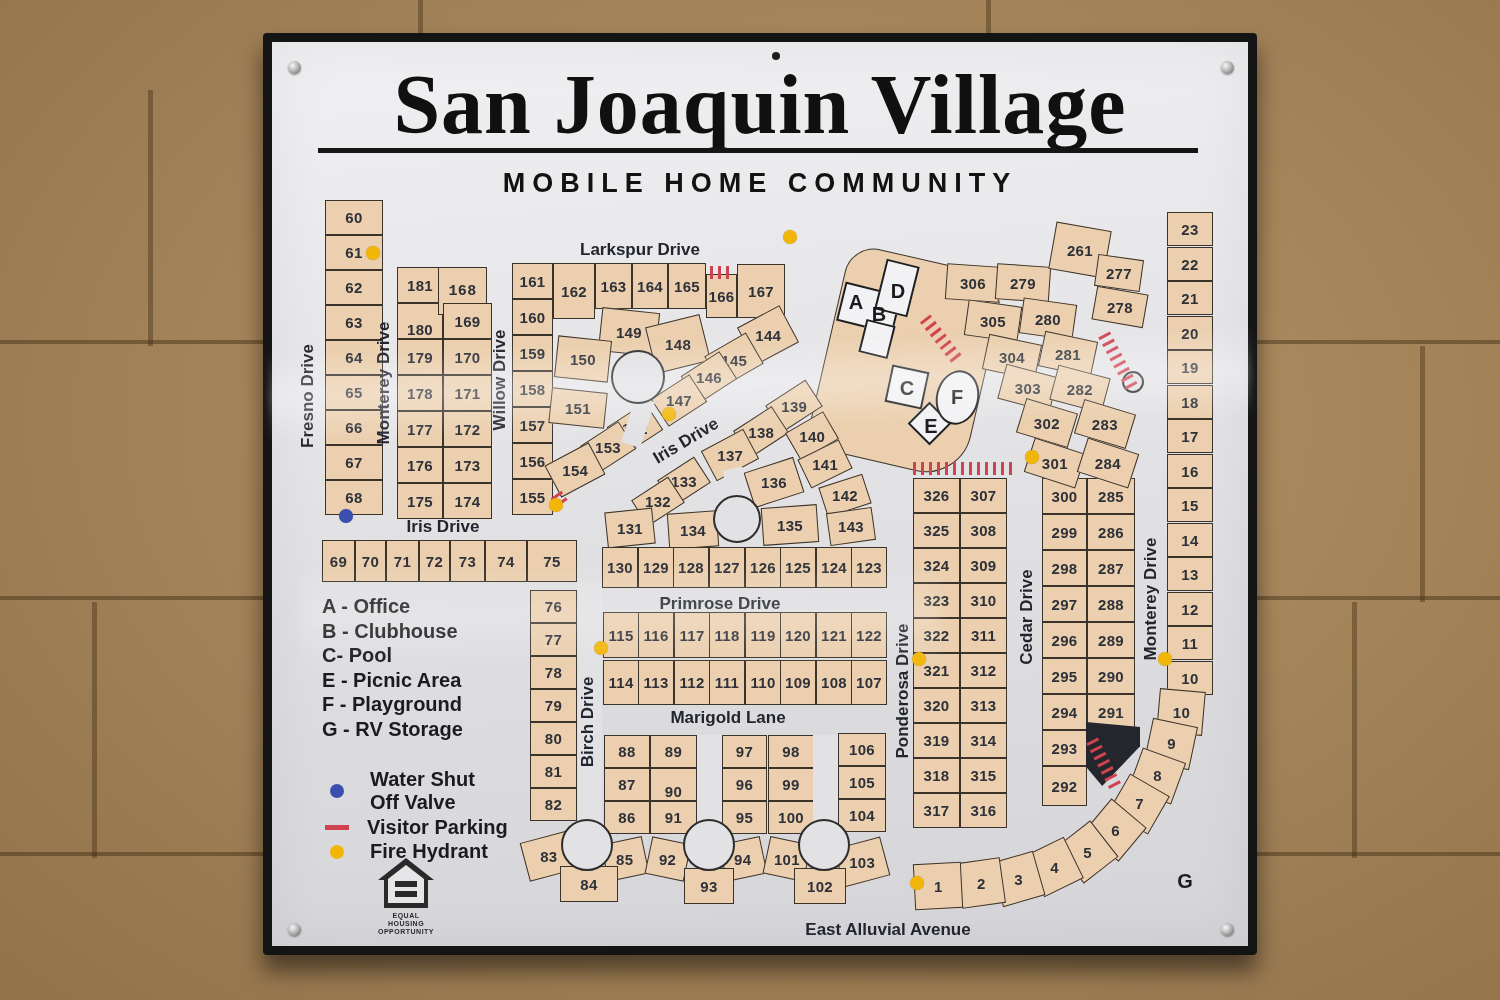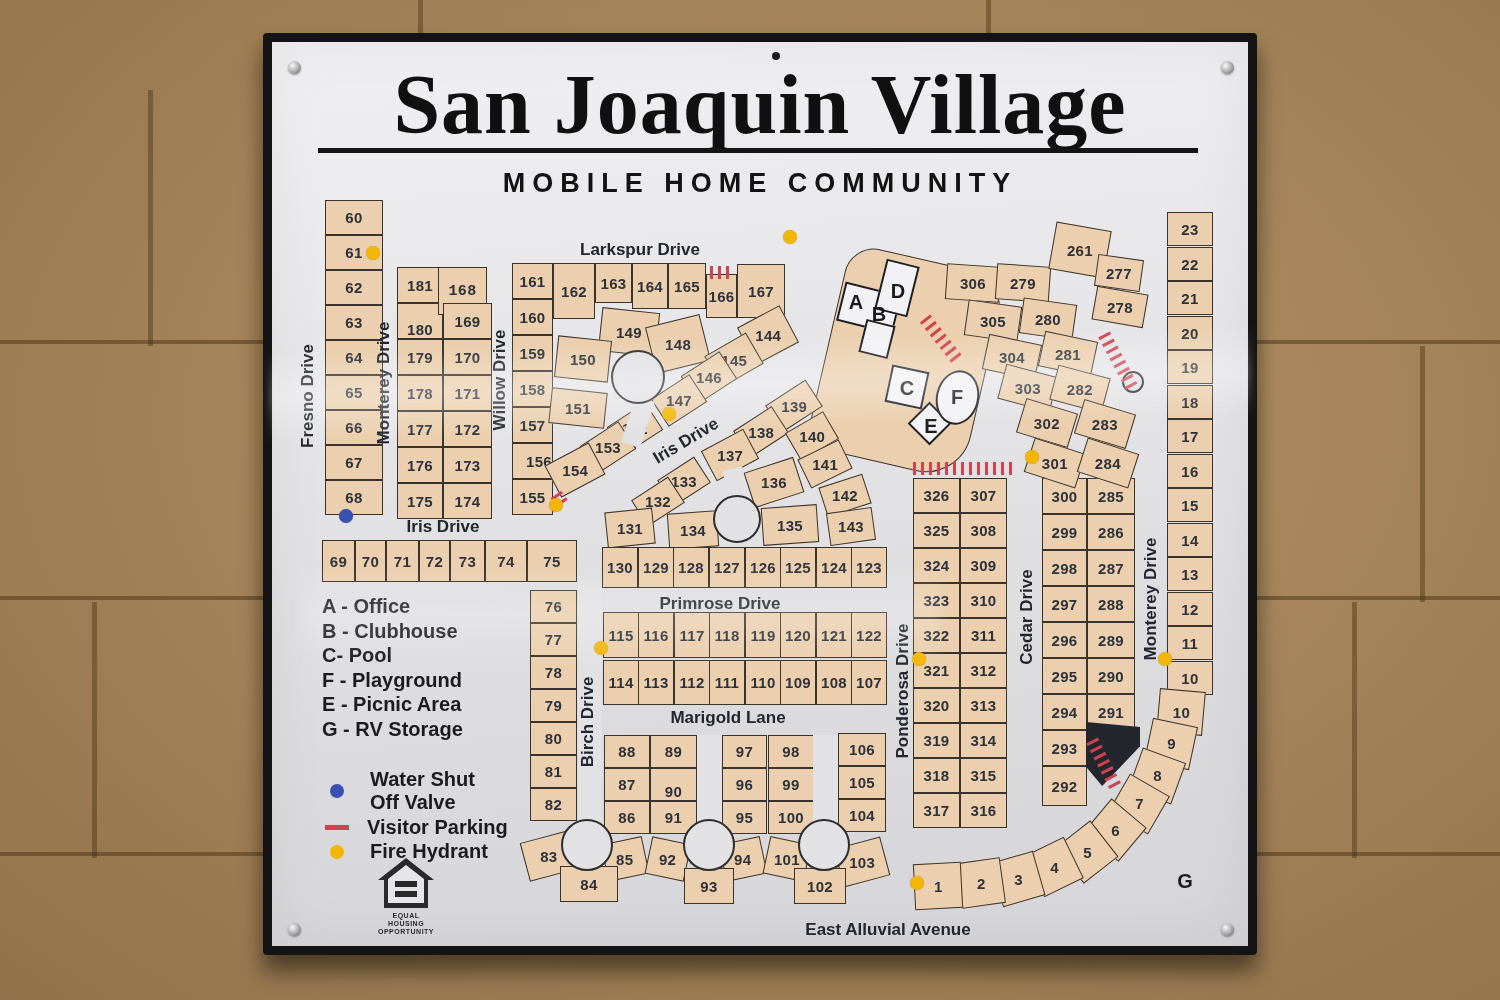--- a/index.html
+++ b/index.html
@@ -157,30 +157,30 @@
       </div>
       <div class="lot" style="left: 512px; top: 335px; width: 41px; height: 36px;">
         <span>159</span>
       </div>
       <div class="lot" style="left: 512px; top: 371px; width: 41px; height: 36px;">
         <span>158</span>
       </div>
       <div class="lot" style="left: 512px; top: 407px; width: 41px; height: 36px;">
         <span>157</span>
       </div>
-      <div class="lot" style="left: 512px; top: 443px; width: 41px; height: 36px; justify-content: flex-end;">
+      <div class="lot" style="left: 512px; top: 443px; width: 41px; height: 36px;">
         <span>156</span>
       </div>
       <div class="lot" style="left: 512px; top: 479px; width: 41px; height: 36px;">
         <span>155</span>
       </div>
       <div class="lot" style="left: 553px; top: 263px; width: 42px; height: 56px;">
         <span>162</span>
       </div>
-      <div class="lot" style="left: 595px; top: 263px; width: 37px; height: 40px;">
+      <div class="lot" style="left: 595px; top: 263px; width: 37px; height: 46px;">
         <span>163</span>
       </div>
       <div class="lot" style="left: 632px; top: 263px; width: 36px; height: 46px;">
         <span>164</span>
       </div>
       <div class="lot" style="left: 668px; top: 263px; width: 38px; height: 46px;">
         <span>165</span>
       </div>
       <div class="lot" style="left: 706px; top: 274px; width: 31px; height: 44px;">
         <span>166</span>
@@ -765,22 +765,22 @@
       <div class="dot" style="left: 1158px; top: 652px; width: 14px; height: 14px; background: rgb(242, 182, 8);"></div>
       <div class="dot" style="left: 910px; top: 876px; width: 14px; height: 14px; background: rgb(242, 182, 8);"></div>
       <div class="dot" style="left: 339px; top: 509px; width: 14px; height: 14px; background: rgb(58, 80, 176);"></div>
     </div>
 
   <div class="legend">
     <div id="legend-fac">
         <div class="legend-line">A - Office</div>
         <div class="legend-line">B - Clubhouse</div>
         <div class="legend-line">C- Pool</div>
+        <div class="legend-line">E - Picnic Area</div>
         <div class="legend-line">F - Playground</div>
-        <div class="legend-line">E - Picnic Area</div>
         <div class="legend-line">G - RV Storage</div>
       </div>
   </div>
   <div id="legend-sym"></div>
 
   <div class="eh">
     <svg width="56" height="50" viewBox="0 0 56 50">
       <polygon points="28,0 56,22 50,22 50,50 6,50 6,22 0,22" fill="#2a2a2a"></polygon>
       <polygon points="28,7 46,21 46,45 10,45 10,21" fill="#e6e6e9"></polygon>
       <rect x="17" y="23" width="22" height="6" fill="#2a2a2a"></rect>

